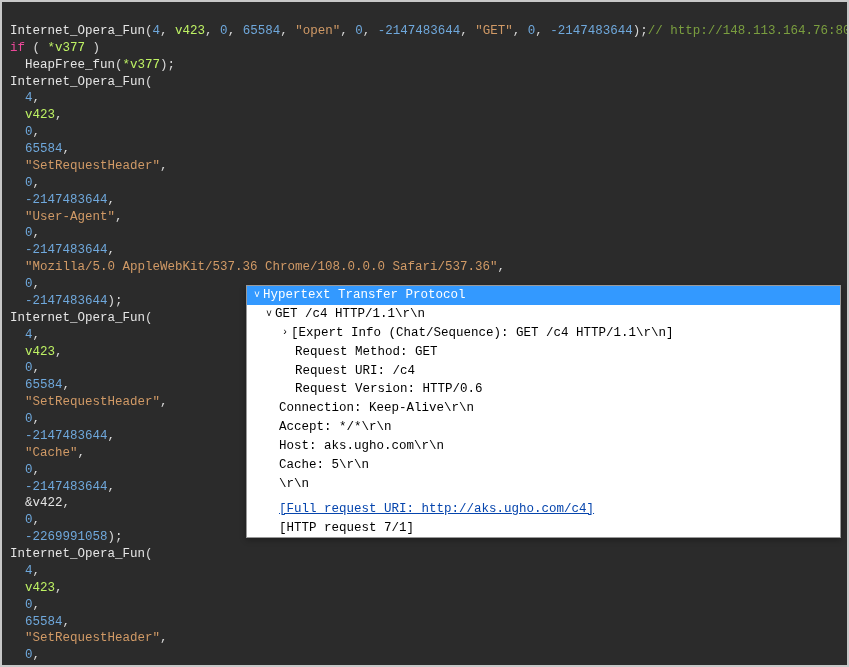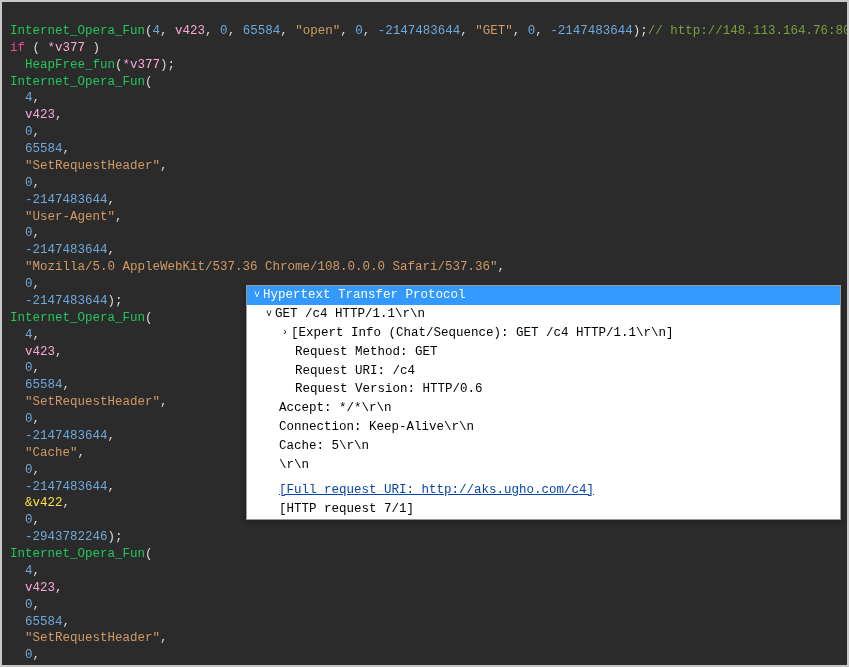--- a/index.html
+++ b/index.html
@@ -12,28 +12,28 @@
     height: 667px;
     overflow: hidden;
     border: 2px solid #c8c8c8;
     position: relative;
   }
   .code-area {
     padding: 4px 8px;
     color: #d8d8d8;
     white-space: pre;
   }
-  .tok-func { color: #22c55e; }
+  .tok-func { color: #e5e5e5; }
   .tok-num { color: #6fa8dc; }
-  .tok-var { color: #f9a8d4; }
+  .tok-var { color: #bef264; }
   .tok-str { color: #d19a66; }
   .tok-comment { color: #7a9e3f; }
   .tok-kw { color: #ec4899; }
   .tok-punc { color: #d8d8d8; }
-  .tok-plain { color: #fde047; }
+  .tok-plain { color: #e5e5e5; }
 
   .packet-panel {
     position: absolute;
     top: 283px;
     left: 244px;
     width: 595px;
     background: #ffffff;
     color: #000;
     font-family: Consolas, "Courier New", monospace;
     font-size: 12.5px;
@@ -89,21 +89,21 @@
 <span>  <span class="tok-num">0</span><span class="tok-punc">,</span></span>
 <span>  <span class="tok-num">65584</span><span class="tok-punc">,</span></span>
 <span>  <span class="tok-str">"SetRequestHeader"</span><span class="tok-punc">,</span></span>
 <span>  <span class="tok-num">0</span><span class="tok-punc">,</span></span>
 <span>  <span class="tok-num">-2147483644</span><span class="tok-punc">,</span></span>
 <span>  <span class="tok-str">"Cache"</span><span class="tok-punc">,</span></span>
 <span>  <span class="tok-num">0</span><span class="tok-punc">,</span></span>
 <span>  <span class="tok-num">-2147483644</span><span class="tok-punc">,</span></span>
 <span>  <span class="tok-plain">&amp;v422</span><span class="tok-punc">,</span></span>
 <span>  <span class="tok-num">0</span><span class="tok-punc">,</span></span>
-<span>  <span class="tok-num">-2943782246</span><span class="tok-punc">);</span></span>
+<span>  <span class="tok-num">-2269991058</span><span class="tok-punc">);</span></span>
 <span><span class="tok-func">Internet_Opera_Fun</span><span class="tok-punc">(</span></span>
 <span>  <span class="tok-num">4</span><span class="tok-punc">,</span></span>
 <span>  <span class="tok-var">v423</span><span class="tok-punc">,</span></span>
 <span>  <span class="tok-num">0</span><span class="tok-punc">,</span></span>
 <span>  <span class="tok-num">65584</span><span class="tok-punc">,</span></span>
 <span>  <span class="tok-str">"SetRequestHeader"</span><span class="tok-punc">,</span></span>
 <span>  <span class="tok-num">0</span><span class="tok-punc">,</span></span>
 <span>  <span class="tok-num">0x80000004</span><span class="tok-punc">,</span></span>
 
 
@@ -130,24 +130,27 @@
   <div class="pp-row pp-indent-3">
     <span>Request Method: GET</span>
   </div>
   <div class="pp-row pp-indent-3">
     <span>Request URI: /c4</span>
   </div>
   <div class="pp-row pp-indent-3">
     <span>Request Version: HTTP/0.6</span>
   </div>
   <div class="pp-row pp-indent-2">
+    <span>Connection: Keep-Alive\r\n</span>
+  </div>
+  <div class="pp-row pp-indent-2">
     <span>Accept: */*\r\n</span>
   </div>
   <div class="pp-row pp-indent-2">
-    <span>Connection: Keep-Alive\r\n</span>
+    <span>Host: aks.ugho.com\r\n</span>
   </div>
   <div class="pp-row pp-indent-2">
     <span>Cache: 5\r\n</span>
   </div>
   <div class="pp-row pp-indent-2">
     <span>\r\n</span>
   </div>
   <div class="pp-row pp-indent-2">
     <span class="pp-link">[Full request URI: http://aks.ugho.com/c4]</span>
   </div>

